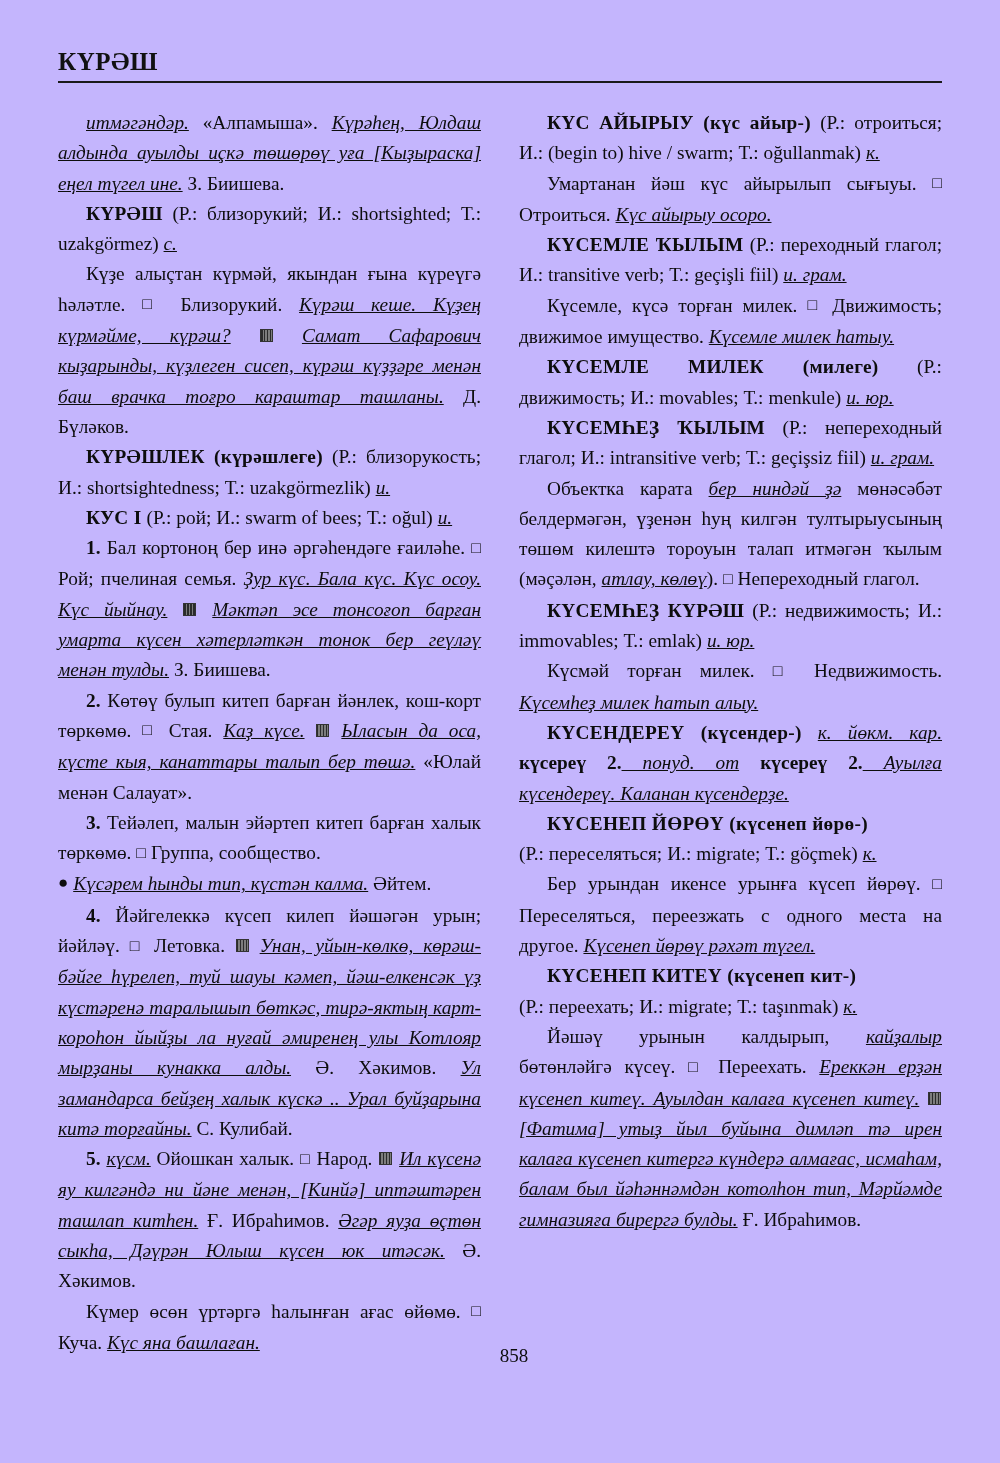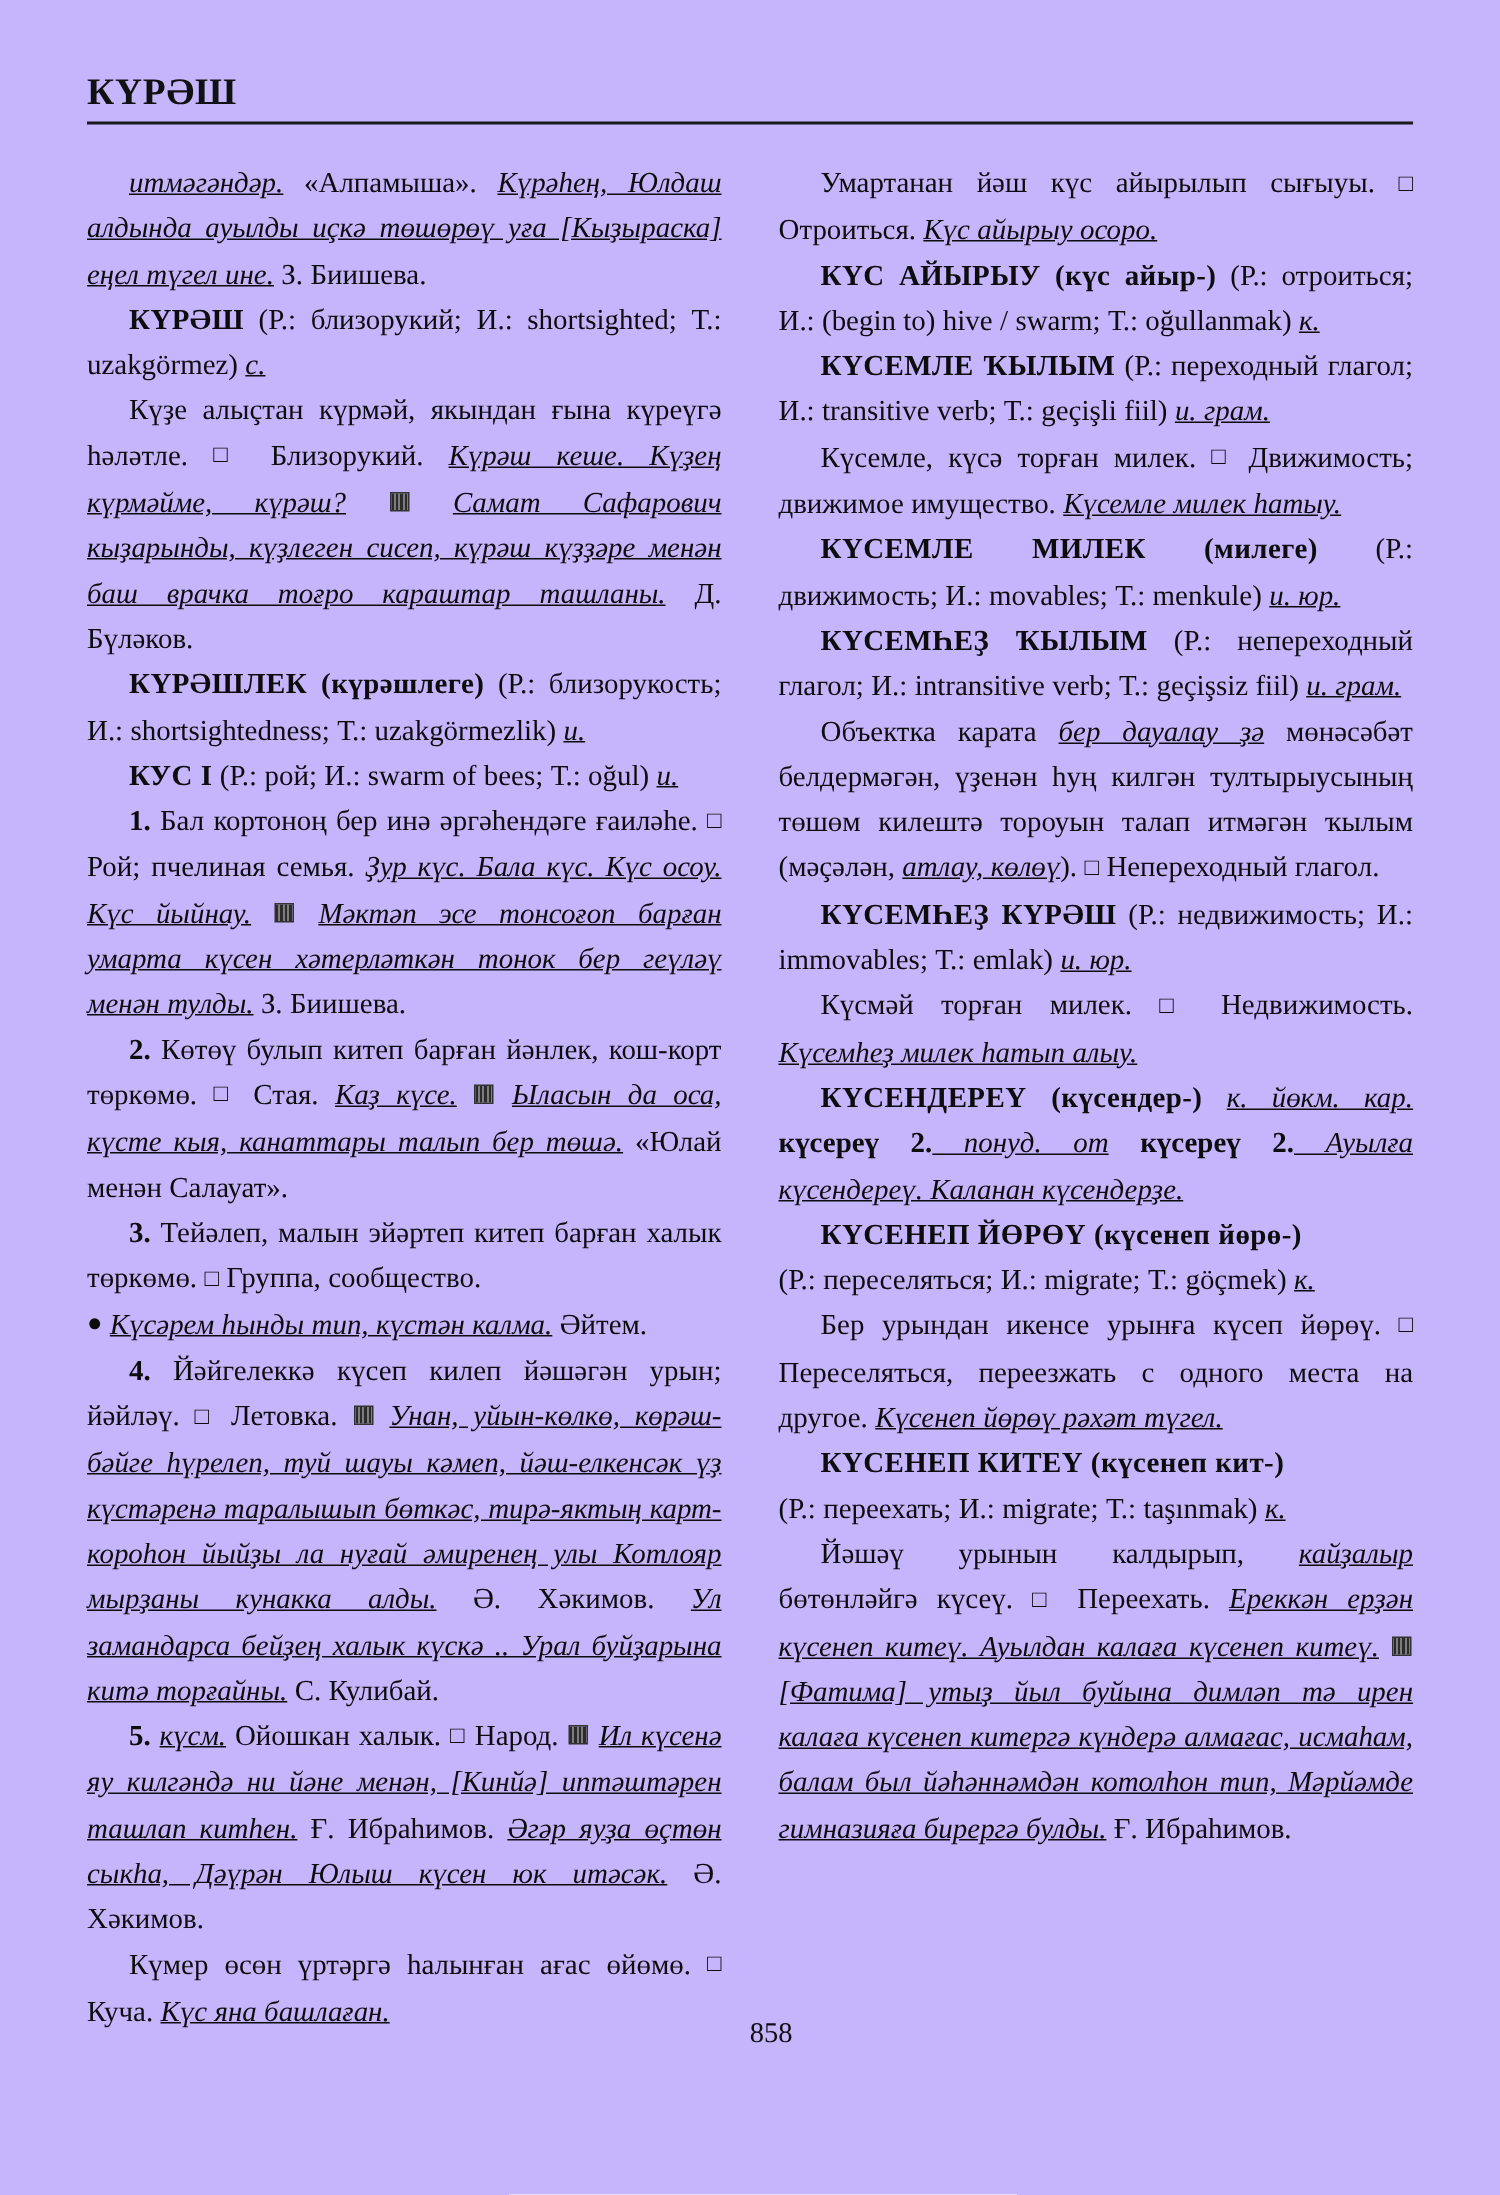--- a/index.html
+++ b/index.html
@@ -139,34 +139,34 @@
 
       <p class="entry"><b>5.</b> <span class="it">күсм.</span><span> Ойошкан халык. </span><span class="sq">□</span><span> Народ. </span><span class="blk"></span> <span class="it">Ил күсенә яу килгәндә ни йәне менән, [Кинйә] иптәштәрен ташлап китһен.</span><span> Ғ. Ибраһимов. </span><span class="it">Әгәр яуҙа өçтөн сыкһа, Дәүрән Юлыш күсен юк итәсәк.</span><span> Ә. Хәкимов.</span></p>
 
 
       <p class="entry"><span>Күмер өсөн үртәргә һалынған ағас өйөмө. </span><span class="sq">□</span><span> Куча. </span><span class="it">Күс яна башлаған.</span></p>
 
     </div>
 
     <div class="col">
 
+      <p class="entry"><span class="hw">КҮС АЙЫРЫУ (күс айыр-)</span><span> (Р.: отроиться; И.: (begin to) hive / swarm; Т.: oğullanmak) </span><span class="it">к.</span></p>
+
       <p class="entry"><span>Умартанан йәш күс айырылып сығыуы. </span><span class="sq">□</span><span> Отроиться. </span><span class="it">Күс айырыу осоро.</span></p>
-
-      <p class="entry"><span class="hw">КҮС АЙЫРЫУ (күс айыр-)</span><span> (Р.: отроиться; И.: (begin to) hive / swarm; Т.: oğullanmak) </span><span class="it">к.</span></p>
 
       <p class="entry"><span class="hw">КҮСЕМЛЕ ҠЫЛЫМ</span><span> (Р.: переходный глагол; И.: transitive verb; Т.: geçişli fiil) </span><span class="it">и. грам.</span></p>
 
 
       <p class="entry"><span>Күсемле, күсә торған милек. </span><span class="sq">□</span><span> Движимость; движимое имущество. </span><span class="it">Күсемле милек һатыу.</span></p>
 
       <p class="entry"><span class="hw">КҮСЕМЛЕ МИЛЕК (милеге)</span><span> (Р.: движимость; И.: movables; Т.: menkule) </span><span class="it">и. юр.</span></p>
 
       <p class="entry"><span class="hw">КҮСЕМҺЕҘ ҠЫЛЫМ</span><span> (Р.: непереходный глагол; И.: intransitive verb; Т.: geçişsiz fiil) </span><span class="it">и. грам.</span></p>
 
-      <p class="entry"><span>Объектка карата </span><span class="it">бер дауалау ҙә</span><span> мөнәсәбәт белдермәгән, үҙенән һуң килгән тултырыусының төшөм килештә тороуын талап итмәгән ҡылым (мәçәлән, </span><span class="it">атлау, көлөү</span><span>). </span><span class="sq">□</span><span> Непереходный глагол.</span></p>
+      <p class="entry"><span>Объектка карата </span><span class="it">бер ниндәй ҙә</span><span> мөнәсәбәт белдермәгән, үҙенән һуң килгән тултырыусының төшөм килештә тороуын талап итмәгән ҡылым (мәçәлән, </span><span class="it">атлау, көлөү</span><span>). </span><span class="sq">□</span><span> Непереходный глагол.</span></p>
 
       <p class="entry"><span class="hw">КҮСЕМҺЕҘ КҮРӘШ</span><span> (Р.: недвижимость; И.: immovables; Т.: emlak) </span><span class="it">и. юр.</span></p>
 
       <p class="entry"><span>Күсмәй торған милек. </span><span class="sq">□</span><span> Недвижимость. </span><span class="it">Күсемһеҙ милек һатып алыу.</span></p>
 
       <p class="entry"><span class="hw">КҮСЕНДЕРЕҮ (күсендер-)</span> <span class="it">к. йөкм. кар.</span><b> күсереү 2.</b><span class="it"> понуд. от</span><b> күсереү 2.</b><span class="it"> Ауылға күсендереү. Каланан күсендерҙе.</span></p>
 
       <p class="entry"><span class="hw">КҮСЕНЕП ЙӨРӨҮ (күсенеп йөрө-)</span><br><span>(Р.: переселяться; И.: migrate; Т.: göçmek) </span><span class="it">к.</span></p>
 
       <p class="entry"><span>Бер урындан икенсе урынға күсеп йөрөү. </span><span class="sq">□</span><span> Переселяться, переезжать с одного места на другое. </span><span class="it">Күсенеп йөрөү рәхәт түгел.</span></p>

